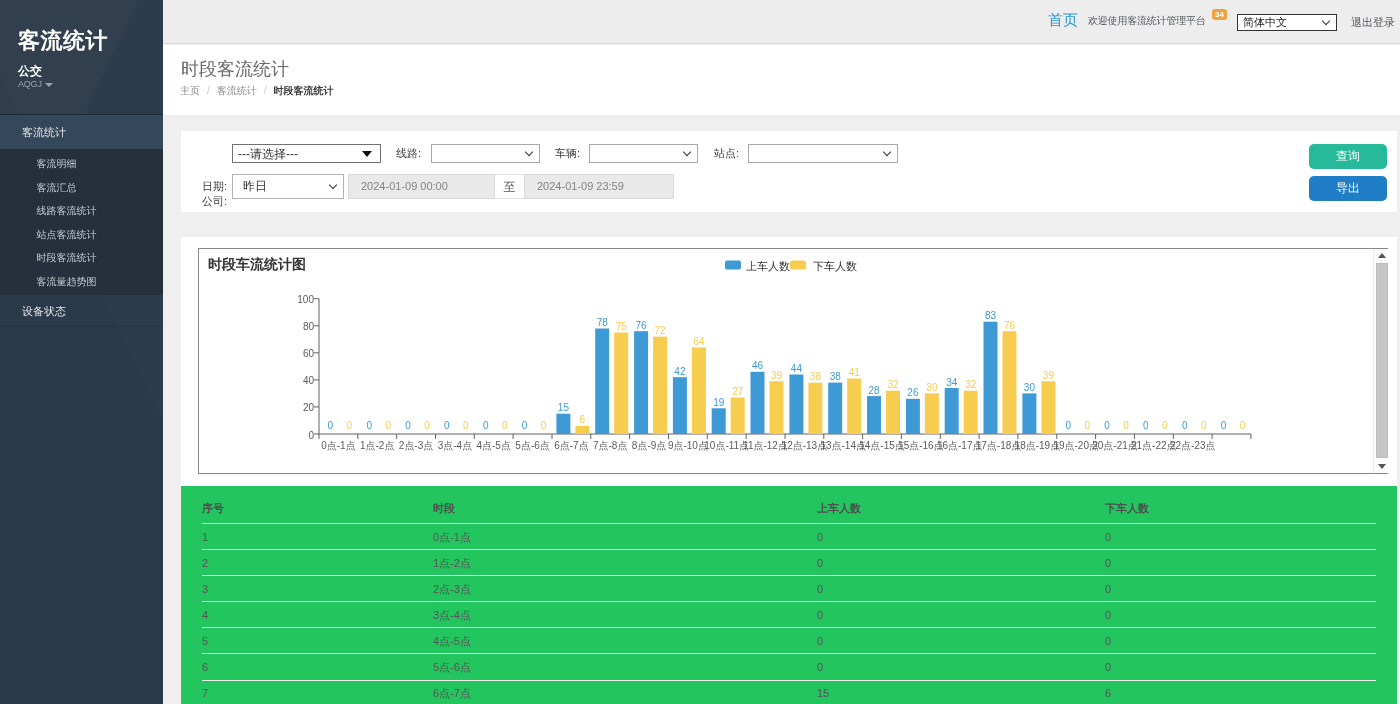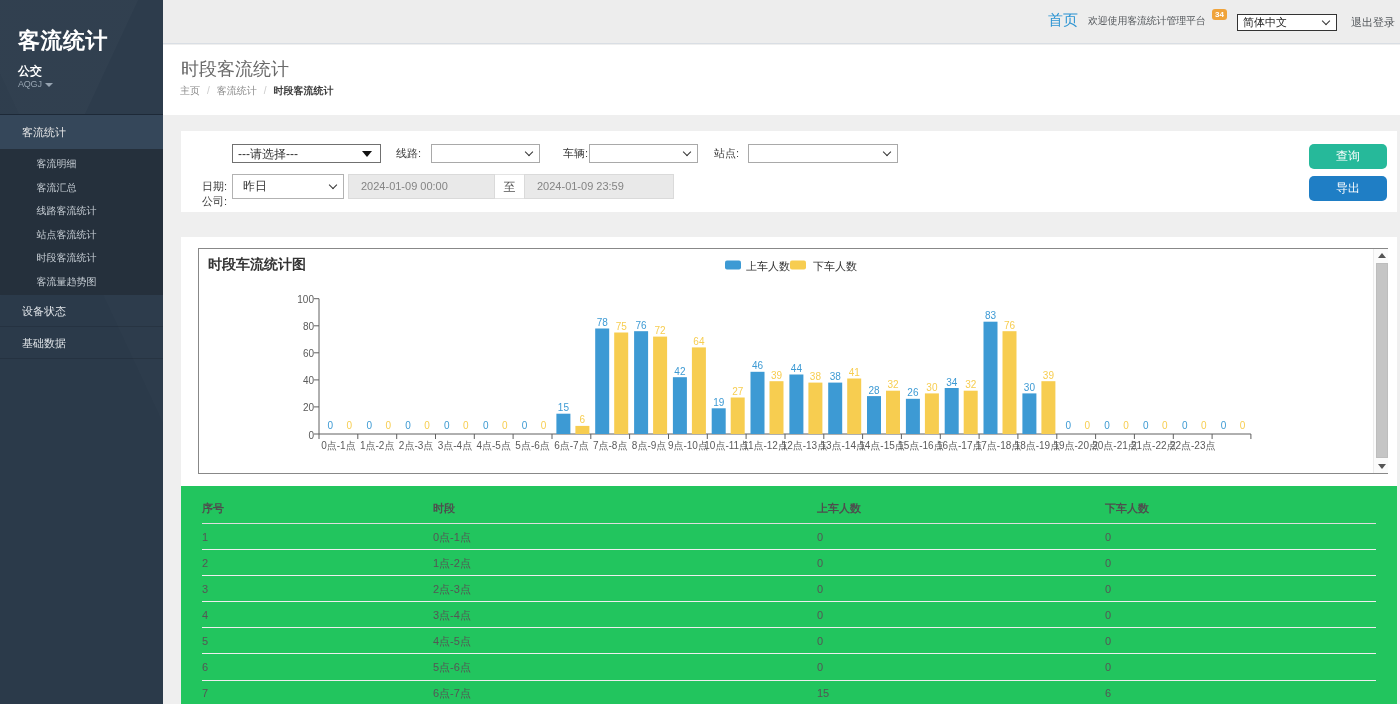--- a/index.html
+++ b/index.html
@@ -70,21 +70,20 @@
     <div style="height:3px"></div>
     <div class="subitem">客流明细</div>
     <div class="subitem">客流汇总</div>
     <div class="subitem">线路客流统计</div>
     <div class="subitem">站点客流统计</div>
     <div class="subitem">时段客流统计</div>
     <div class="subitem">客流量趋势图</div>
   </div>
   <div id="toplist" class="abs">
     <div class="topitem">设备状态</div>
-    <div class="topitem">基础数据</div>
   </div>
 </div>
 
 <div id="navbar" class="abs">
   <div id="nav-home" class="abs">首页</div>
   <div id="nav-wel" class="abs">欢迎使用客流统计管理平台</div>
   <div id="nav-badge" class="abs">34</div>
   <div id="nav-sel" class="abs">简体中文<span class="chev"></span></div>
   <div id="nav-out" class="abs">退出登录</div>
 </div>
@@ -94,21 +93,21 @@
   <div id="crumb" class="abs">主页<span class="sep">/</span>客流统计<span class="sep">/</span><b>时段客流统计</b></div>
 </div>
 
 <div id="filter" class="abs">
   <span class="flabel abs" style="left:21px; top:15px;margin-top:48px;">公司:</span>
   <span class="sel sel1" style="left:51px; width:149px; border-color:#707070; font-size:12px; line-height:18px;">---请选择---<span style="position:absolute;right:8px;top:6px;width:0;height:0;border-left:5px solid transparent;border-right:5px solid transparent;border-top:6px solid #111;"></span></span>
   <span class="flabel abs" style="left:215px; top:15px;">线路:</span>
   <span class="sel sel1" style="left:250px; width:109px;">
       <span class="chev"></span>
     </span>
-  <span class="flabel abs" style="left:374px; top:15px;margin-left:8px;">车辆:</span>
+  <span class="flabel abs" style="left:374px; top:15px;">车辆:</span>
   <span class="sel sel1" style="left:408px; width:109px;">
       <span class="chev"></span>
     </span>
   <span class="flabel abs" style="left:533px; top:15px;">站点:</span>
   <span class="sel sel1" style="left:567px; width:150px;">
       <span class="chev"></span>
     </span>
 
   <span class="flabel abs" style="left:21px; top:48px;">日期:</span>
   <span class="sel" style="left:51px; top:43px; width:112px; height:25px; line-height:23px; padding-left:10px; border-color:#b2b2b2; font-size:12px;">昨日<span class="chev"></span></span>

